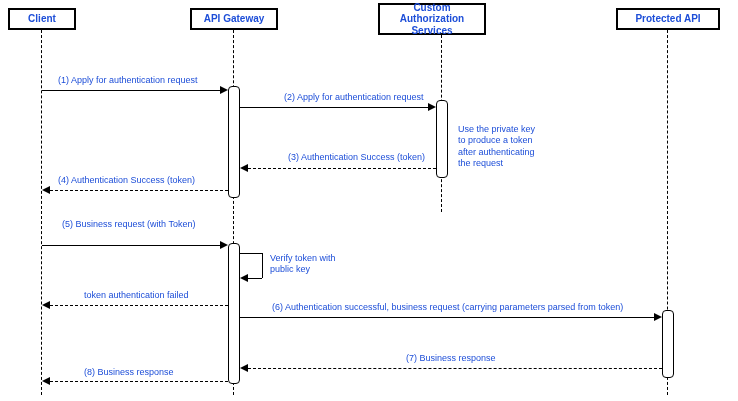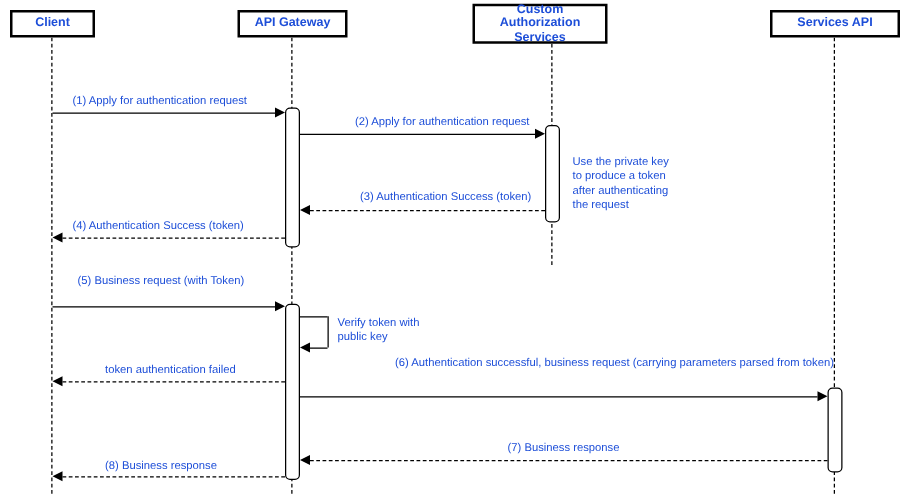--- a/index.html
+++ b/index.html
@@ -61,21 +61,21 @@
   <div class="pbox" style="left:8px;top:8px;width:68px;height:22px;">
     <span>Client</span>
   </div>
   <div class="pbox" style="left:190px;top:8px;width:88px;height:22px;">
     <span>API Gateway</span>
   </div>
   <div class="pbox" style="left:378px;top:3px;width:108px;height:32px;">
     <span>Custom Authorization Services</span>
   </div>
   <div class="pbox" style="left:616px;top:8px;width:104px;height:22px;">
-    <span>Services API</span>
+    <span>Protected API</span>
   </div>
 
   <div class="activation" style="left:228px;top:86px;height:110px;"></div>
   <div class="activation" style="left:436px;top:100px;height:76px;"></div>
   <div class="activation" style="left:228px;top:243px;height:139px;"></div>
   <div class="activation" style="left:662px;top:310px;height:66px;"></div>
 
   <div class="mlabel" style="left:58px;top:76px;">(1) Apply for authentication request</div>
   <div class="mline" style="left:42px;top:90px;width:178px;"></div>
   <div class="arrow-r" style="left:220px;top:86px;"></div>
@@ -101,21 +101,21 @@
   <div class="mline" style="left:240px;top:253px;width:22px;"></div>
   <div class="vline" style="left:262px;top:253px;height:25px;"></div>
   <div class="mline" style="left:248px;top:278px;width:14px;"></div>
   <div class="arrow-l" style="left:240px;top:274px;"></div>
   <div class="note" style="left:270px;top:253px;width:70px;">Verify token with public key</div>
 
   <div class="mlabel" style="left:84px;top:291px;">token authentication failed</div>
   <div class="mline dashed" style="left:50px;top:305px;width:178px;"></div>
   <div class="arrow-l" style="left:42px;top:301px;"></div>
 
-  <div class="mlabel" style="left:272px;top:286px;margin-left:44px;">(6) Authentication successful, business request (carrying parameters parsed from token)</div>
+  <div class="mlabel" style="left:272px;top:303px;">(6) Authentication successful, business request (carrying parameters parsed from token)</div>
   <div class="mline" style="left:240px;top:317px;width:414px;"></div>
   <div class="arrow-r" style="left:654px;top:313px;"></div>
 
   <div class="mlabel" style="left:406px;top:354px;">(7) Business response</div>
   <div class="mline dashed" style="left:248px;top:368px;width:414px;"></div>
   <div class="arrow-l" style="left:240px;top:364px;"></div>
 
   <div class="mlabel" style="left:84px;top:368px;">(8) Business response</div>
   <div class="mline dashed" style="left:50px;top:381px;width:178px;"></div>
   <div class="arrow-l" style="left:42px;top:377px;"></div>

